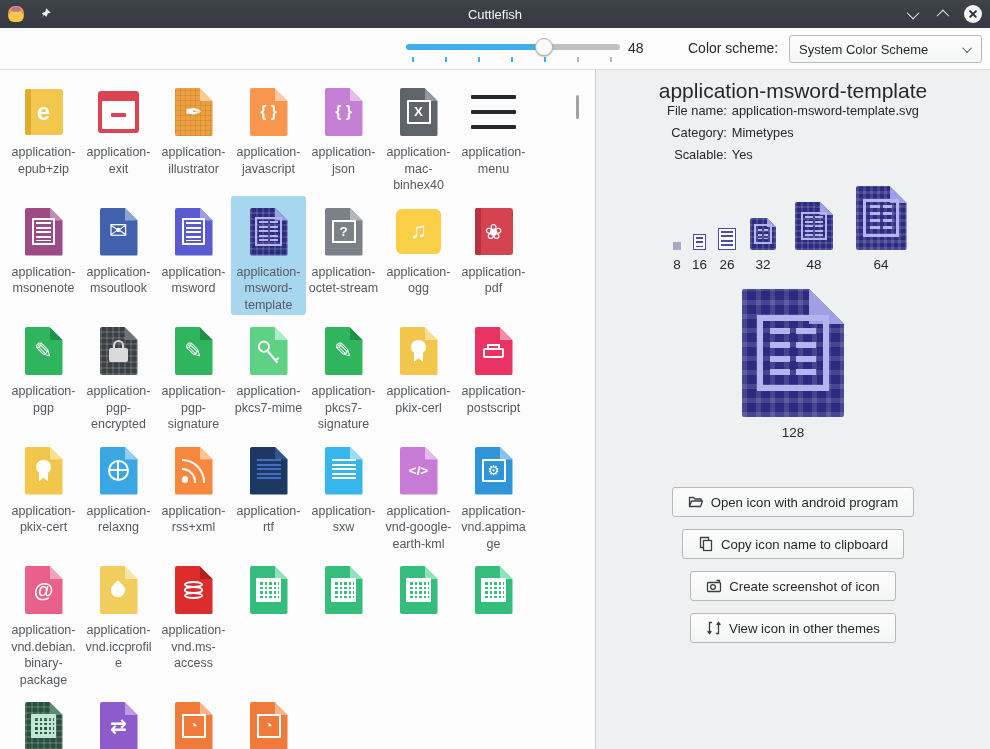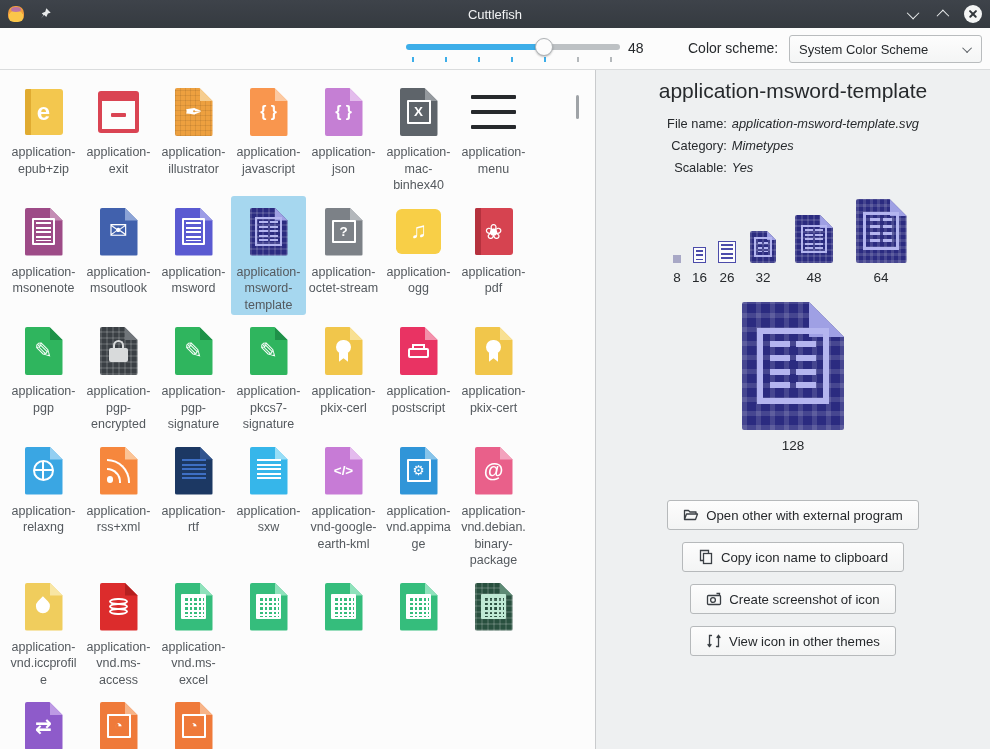--- a/index.html
+++ b/index.html
@@ -40,22 +40,22 @@
   .grid-panel{position:absolute;left:0;top:70px;width:595px;bottom:0;background:#fcfcfc;overflow:hidden;}
   #icon-grid{position:absolute;left:6px;top:6px;width:566px;display:grid;grid-template-columns:repeat(7,75px);}
   .cell{min-height:112px;padding:12px 2px 2px 2px;display:flex;flex-direction:column;align-items:center;border-radius:3px;}
   .cell.selected{background:#a6d7ef;}
   .cell .icoWrap{height:48px;width:48px;display:flex;align-items:center;justify-content:center;margin-bottom:8px;}
   .cell .lbl{font-size:12.5px;line-height:1.32;color:#54595e;text-align:center;width:100%;overflow-wrap:anywhere;}
   .vscroll{position:absolute;left:576px;top:25px;width:3px;height:24px;background:#9fa3a7;border-radius:2px;}
   .divider{position:absolute;left:595px;top:70px;width:1px;bottom:0;background:#c9cbcd;}
   .detail-panel{position:absolute;left:596px;top:70px;right:0;bottom:0;background:#eef0f1;display:flex;flex-direction:column;align-items:center;}
   .d-title{margin-top:9px;font-size:21px;color:#26292c;font-weight:400;}
-  .d-fields{margin-top:13px;display:grid;grid-template-columns:max-content max-content;column-gap:5px;row-gap:7px;font-size:12.8px;color:#26292c;}
-  .d-fields .fl{text-align:right;} .d-fields .fv{text-align:left;font-style:italic;}
+  .d-fields{display:grid;grid-template-columns:max-content max-content;column-gap:5px;row-gap:7px;font-size:12.8px;color:#26292c;}
+  .d-fields .fl{text-align:right;} .d-fields .fv{text-align:left;}
   .sizes-row{margin-top:24px;display:flex;align-items:flex-end;gap:11px;}
   .size-item{display:flex;flex-direction:column;align-items:center;}
   .size-item .slbl{margin-top:7px;font-size:13.5px;color:#26292c;}
   .large-box{margin-top:17px;display:flex;flex-direction:column;align-items:center;}
   .large-box .slbl{margin-top:8px;font-size:13.5px;color:#26292c;}
   .d-buttons{margin-top:47px;display:flex;flex-direction:column;align-items:center;gap:12px;}
   .btn{display:flex;align-items:center;gap:7px;padding:6px 15px;font-size:13.2px;color:#26292c;background:linear-gradient(#fdfdfd,#f3f4f4);border:1px solid #b6b9bb;border-radius:3px;cursor:default;}
   .btn svg{flex:none;}
 
   
@@ -319,20 +319,36 @@
               <div class="mglyph">
                 <div style="color: rgb(255, 255, 255); font-weight: 700; font-size: 22.08px; line-height: 1;">✎</div>
               </div>
             </div>
           </div>
           <div class="lbl">application-pgp-signature</div>
         </div>
         <div class="cell">
           <div class="icoWrap">
             <div class="mi" style="width: 48px; height: 48px;">
+              <div class="mbody" style="inset: 0px 5px; position: absolute; background: rgb(94, 209, 132); clip-path: polygon(0px 0px, calc(100% - 13px) 0px, 100% 13px, 100% 100%, 0px 100%);"></div>
+              <div class="mflap" style="position: absolute; top: 0px; right: 5px; width: 13px; height: 13px; background: rgb(171, 236, 196); clip-path: polygon(0px 0px, 100% 100%, 0px 100%);"></div>
+              <div class="mglyph">
+                <div style="display: flex; flex-direction: column; align-items: center; transform: rotate(-40deg);">
+                  <div style="width: 12.48px; height: 12.48px; border: 2px solid rgb(255, 255, 255); border-radius: 50%;"></div>
+                  <div style="width: 2px; height: 14.4px; background: rgb(255, 255, 255);"></div>
+                  <div style="width: 4.4px; height: 2px; background: rgb(255, 255, 255); align-self: flex-end; margin-top: -4px; margin-right: 2.4px;"></div>
+                </div>
+              </div>
+            </div>
+          </div>
+          <div class="lbl">application-pkcs7-mime</div>
+        </div>
+        <div class="cell">
+          <div class="icoWrap">
+            <div class="mi" style="width: 48px; height: 48px;">
               <div class="mbody" style="inset: 0px 5px; position: absolute; background: rgb(47, 181, 94); clip-path: polygon(0px 0px, calc(100% - 13px) 0px, 100% 13px, 100% 100%, 0px 100%);"></div>
               <div class="mflap" style="position: absolute; top: 0px; right: 5px; width: 13px; height: 13px; background: rgb(31, 145, 73); clip-path: polygon(0px 0px, 100% 100%, 0px 100%);"></div>
               <div class="mglyph">
                 <div style="color: rgb(255, 255, 255); font-weight: 700; font-size: 22.08px; line-height: 1;">✎</div>
               </div>
             </div>
           </div>
           <div class="lbl">application-pkcs7-signature</div>
         </div>
         <div class="cell">
@@ -501,21 +517,20 @@
         <div class="cell">
           <div class="icoWrap">
             <div class="mi" style="width: 48px; height: 48px;">
               <div class="mbody" style="inset: 0px 5px; position: absolute; background: rgb(53, 189, 124); clip-path: polygon(0px 0px, calc(100% - 13px) 0px, 100% 13px, 100% 100%, 0px 100%);"></div>
               <div class="mflap" style="position: absolute; top: 0px; right: 5px; width: 13px; height: 13px; background: rgb(143, 226, 187); clip-path: polygon(0px 0px, 100% 100%, 0px 100%);"></div>
               <div class="mglyph">
                 <div style="width: 24.96px; height: 24.96px; border: 2px solid rgb(255, 255, 255); border-radius: 1px; background-image: repeating-linear-gradient(rgb(255, 255, 255) 0px, rgb(255, 255, 255) 2px, transparent 2px, transparent 4.6px), repeating-linear-gradient(90deg, rgb(255, 255, 255) 0px, rgb(255, 255, 255) 2px, transparent 2px, transparent 4.6px);"></div>
               </div>
             </div>
           </div>
-          <div class="lbl">application-vnd.ms-excel</div>
         </div>
         <div class="cell">
           <div class="icoWrap">
             <div class="mi" style="width: 48px; height: 48px;">
               <div class="mbody" style="inset: 0px 5px; position: absolute; background: rgb(53, 189, 124); clip-path: polygon(0px 0px, calc(100% - 13px) 0px, 100% 13px, 100% 100%, 0px 100%);"></div>
               <div class="mflap" style="position: absolute; top: 0px; right: 5px; width: 13px; height: 13px; background: rgb(143, 226, 187); clip-path: polygon(0px 0px, 100% 100%, 0px 100%);"></div>
               <div class="mglyph">
                 <div style="width: 24.96px; height: 24.96px; border: 2px solid rgb(255, 255, 255); border-radius: 1px; background-image: repeating-linear-gradient(rgb(255, 255, 255) 0px, rgb(255, 255, 255) 2px, transparent 2px, transparent 4.6px), repeating-linear-gradient(90deg, rgb(255, 255, 255) 0px, rgb(255, 255, 255) 2px, transparent 2px, transparent 4.6px);"></div>
               </div>
             </div>
@@ -676,21 +691,21 @@
             </div>
           </div>
         </div>
       <span class="slbl">128</span>
     </div>
     <div class="d-buttons">
       <button class="btn">
         <svg width="16" height="16" viewBox="0 0 16 16">
             <path d="M1.5 12.5v-9h4l1.5 1.5h6v1.5M1.5 12.5l2-5.5h11l-2 5.5z" fill="none" stroke="#3a3f44" stroke-width="1.3" stroke-linejoin="round"></path>
           </svg>
-        <span>Open other with external program</span>
+        <span>Open icon with android program</span>
       </button>
       <button class="btn">
         <svg width="16" height="16" viewBox="0 0 16 16">
             <path d="M10.5 4.5V1.5h-8v10h3" fill="none" stroke="#3a3f44" stroke-width="1.3"></path>
             <rect x="5.5" y="4.5" width="8" height="10" fill="none" stroke="#3a3f44" stroke-width="1.3"></rect>
           </svg>
         <span>Copy icon name to clipboard</span>
       </button>
       <button class="btn">
         <svg width="16" height="16" viewBox="0 0 16 16">

